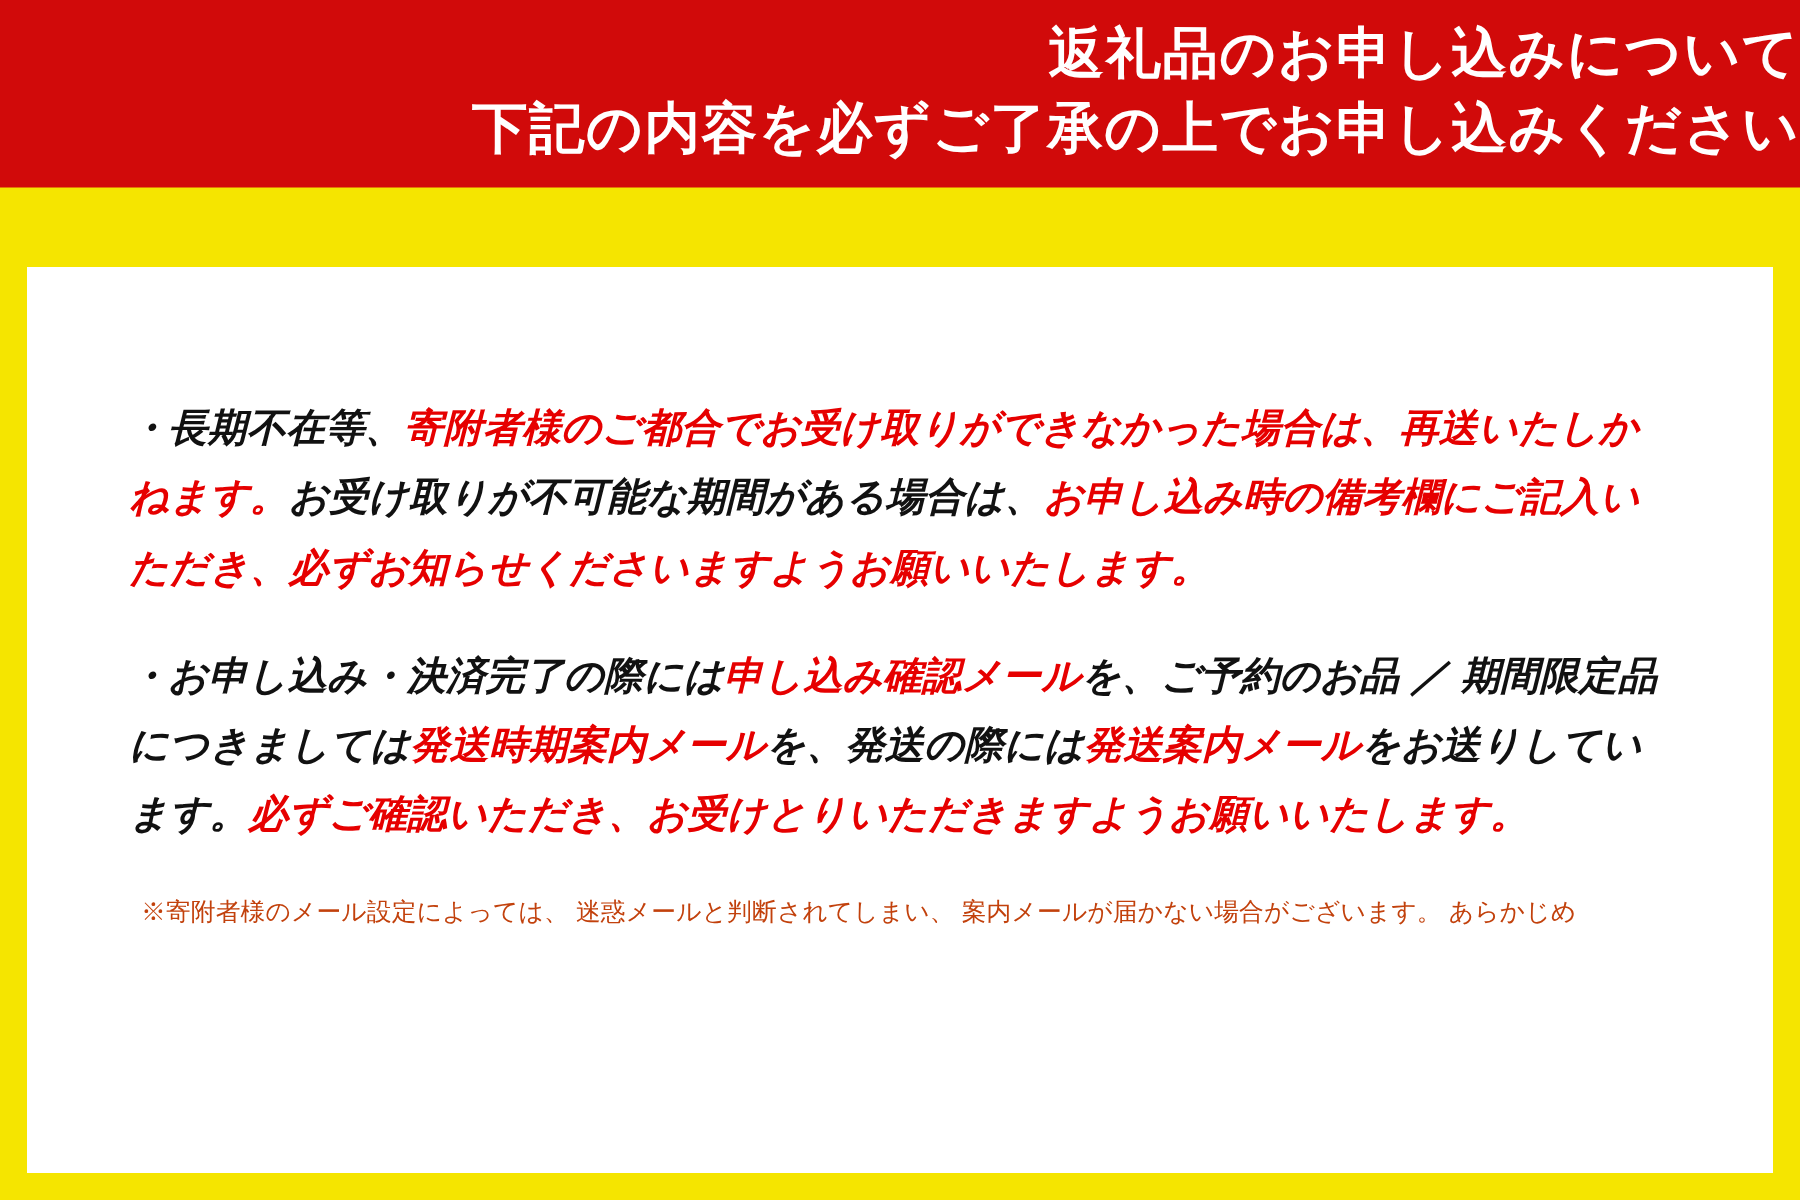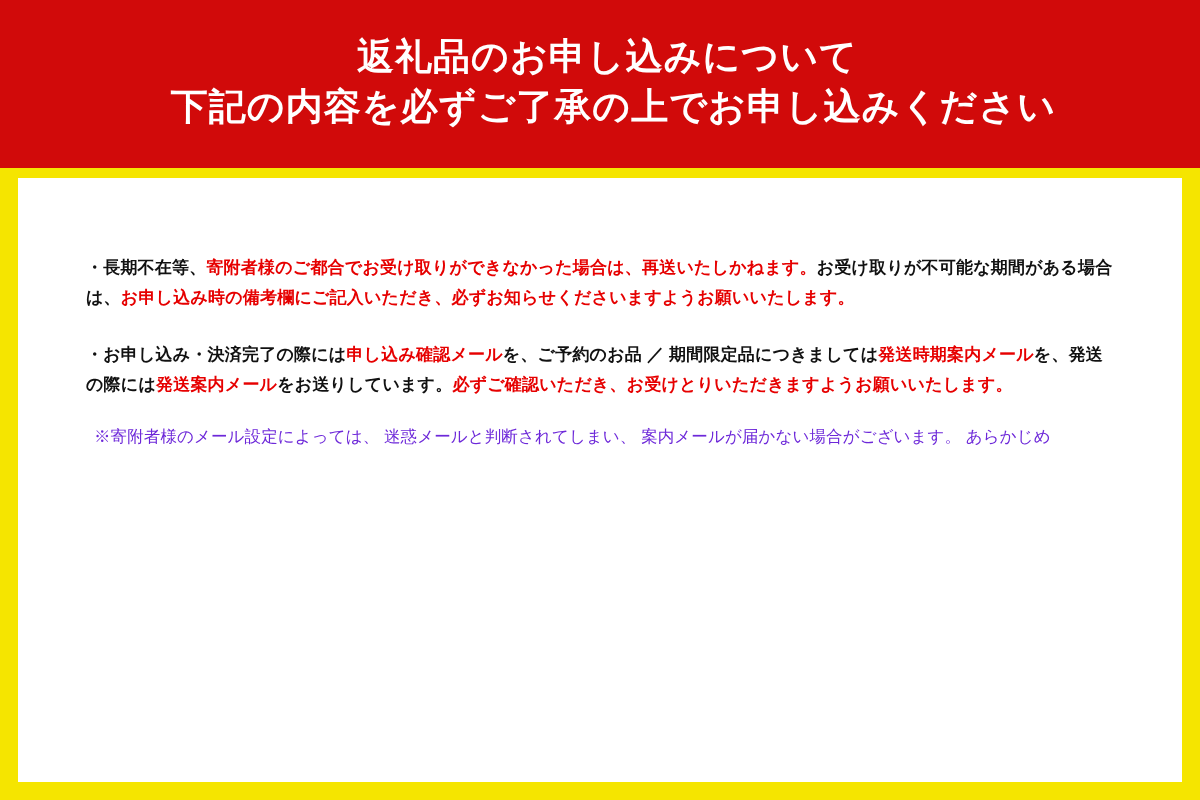--- a/index.html
+++ b/index.html
@@ -19,25 +19,25 @@
     height: 800px;
     background: #f5e500;
     box-sizing: border-box;
   }
   
   .header-band {
     position: absolute;
     left: 0;
     top: 0;
     width: 1200px;
-    height: 168px;
+    height: 125px;
     background: #d10a0a;
     display: flex;
     flex-direction: column;
-    align-items: center;
+    align-items: flex-end;
     justify-content: center;
     box-sizing: border-box;
     padding-left: 15px;
   }
   .header-line {
     color: #ffffff;
     font-weight: bold;
     letter-spacing: 1px;
     text-align: center;
     white-space: nowrap;
@@ -56,40 +56,41 @@
     position: absolute;
     left: 18px;
     top: 178px;
     width: 1164px;
     height: 604px;
     background: #ffffff;
     box-sizing: border-box;
     padding: 58px 68px 0 68px;
   }
   .para {
-    font-size: 17px;
+    font-size: 26px;
     font-weight: bold;
     line-height: 1.78;
     color: #111111;
     letter-spacing: 0.2px;
+    font-style: italic;
   }
   .para + .para {
     margin-top: 26px;
   }
   .hl {
     color: #e60000;
   }
   .dark {
     color: #111111;
   }
   .note {
     margin-top: 20px;
     font-size: 16.5px;
     line-height: 1.95;
-    color: #6d28d9;
+    color: #c2410c;
     font-weight: normal;
     letter-spacing: 0.1px;
     padding-left: 8px;
   }
 </style>
 </head>
 <body>
 
 <div class="poster">
 

